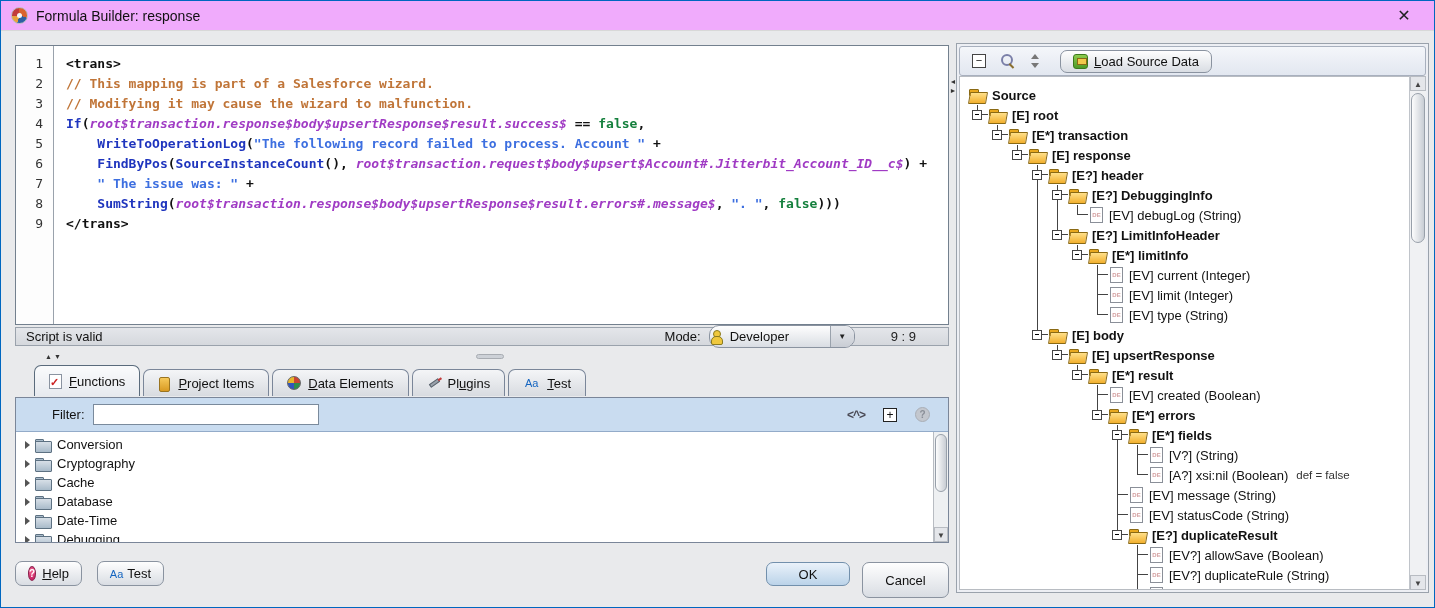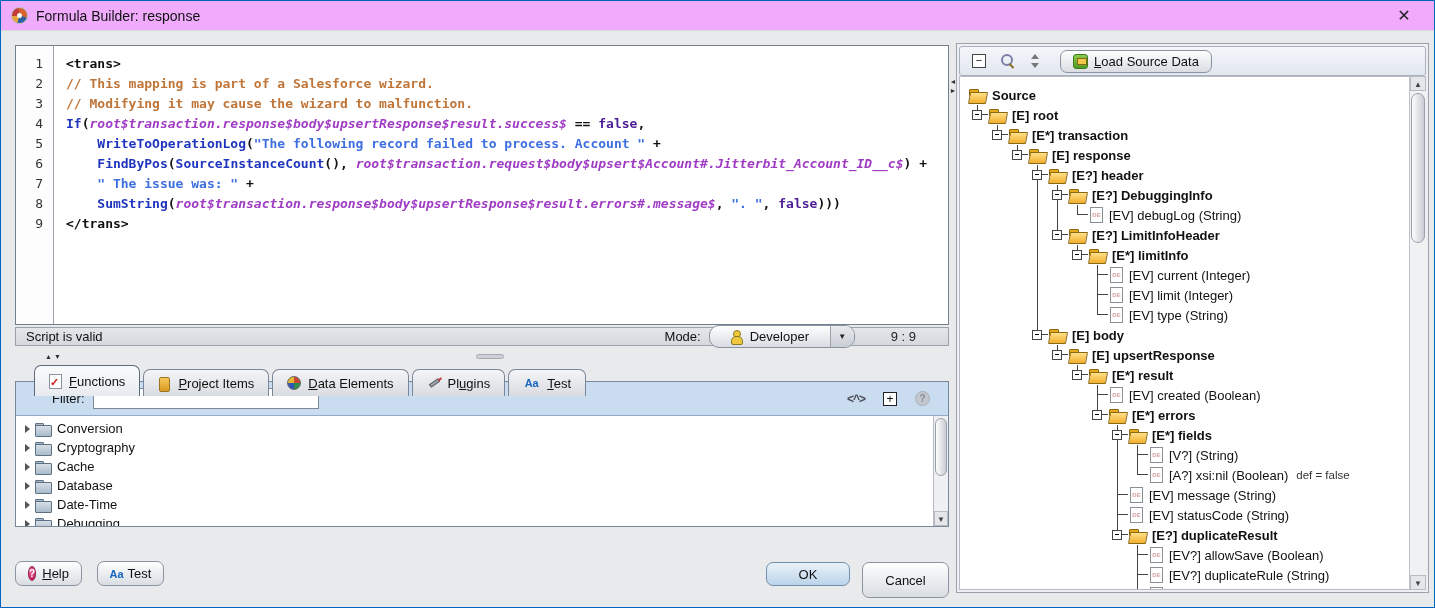--- a/index.html
+++ b/index.html
@@ -24,29 +24,29 @@
   .code-area{flex:1;padding:8px 4px 0 12px;overflow:hidden;}
   .code-line{height:20px;line-height:20px;white-space:pre;font-family:"DejaVu Sans Mono",monospace;
              font-size:13px;font-weight:bold;color:#111;}
   .seg-plain{color:#111;}
   .seg-tag{color:#111;}
   .seg-comment{color:#C07538;}
   .seg-keyword{color:#1F35BE;}
   .seg-function{color:#1F35BE;}
   .seg-string{color:#3D6FE0;}
   .seg-variable{color:#A03BC4;font-style:italic;}
-  .seg-literal{color:#4c1d95;}
+  .seg-literal{color:#15803d;}
   
   .statusbar{position:absolute;left:14px;top:326px;width:934px;height:19px;
              background:linear-gradient(#E4E6EA,#D5D8DD);border:1px solid #9AA2AC;
              display:flex;align-items:center;padding:0 10px;font-size:13px;color:#111;}
   .sb-spacer{flex:1;}
   .mode-label{margin-right:8px;}
   .mode-dd{width:146px;height:23px;border:1px solid #8A93A0;border-radius:10px;
-           background:linear-gradient(#FEFEFE,#D9DDE3);display:flex;align-items:center;padding-left:20px;}
+           background:linear-gradient(#FEFEFE,#D9DDE3);display:flex;align-items:center;padding-left:0;}
   .mode-user-icon{width:13px;height:13px;position:relative;margin-right:7px;flex:0 0 auto;}
   .mode-user-icon::before{content:"";position:absolute;left:3px;top:0;width:6px;height:6px;border-radius:50%;
            background:#EFC83E;border:1px solid #8A7A20;}
   .mode-user-icon::after{content:"";position:absolute;left:1px;top:6px;width:10px;height:7px;
            border-radius:5px 5px 2px 2px;background:#EFC83E;border:1px solid #8A7A20;}
   .mode-value{flex:1;font-size:13px;color:#111;}
   .dd-arrow{width:24px;height:21px;border-left:1px solid #9AA2AC;border-radius:0 9px 9px 0;
             background:linear-gradient(#E8EAEE,#C9CDD4);display:flex;align-items:center;justify-content:center;
             font-size:8px;color:#222;}
   .caret-pos{margin-left:36px;margin-right:22px;color:#222;}
@@ -68,23 +68,23 @@
   .functions-icon .chk{position:absolute;left:0px;top:1px;color:#CC2222;font-size:11px;font-weight:bold;font-style:normal;}
   .project-items-icon{width:13px;height:13px;}
   .project-items-icon::before{content:"";position:absolute;left:1px;top:0;width:9px;height:13px;
         background:linear-gradient(#F6C95A,#D99A22);border:1px solid #9A7420;border-radius:2px;}
   .data-elements-icon{width:14px;height:14px;border-radius:50%;border:1px solid #666;
         background:conic-gradient(#CC4433 0 25%,#2E8E4C 25% 50%,#3355BB 50% 75%,#E8B62C 75%);}
   .plugins-icon{width:14px;height:14px;}
   .plugins-icon .brush{position:absolute;left:2px;top:5px;width:11px;height:4px;background:#9AA2AC;
         border:1px solid #5A626C;transform:rotate(-35deg);font-style:normal;}
   .plugins-icon .brush::after{content:"";position:absolute;right:-4px;top:0;width:4px;height:2px;background:#C23B3B;}
-  .test-icon{font-size:11px;font-weight:bold;color:#1565C0;font-style:normal;width:17px;text-align:center;}
-  
-  .tabpanel{position:absolute;left:14px;top:380px;width:934px;height:146px;border:1px solid #7A8699;background:#FFF;z-index:2;}
+  .test-icon{font-size:11px;font-weight:normal;color:#1565C0;font-style:normal;width:17px;text-align:center;}
+  
+  .tabpanel{position:absolute;left:14px;top:396px;width:934px;height:146px;border:1px solid #7A8699;background:#FFF;z-index:2;}
   .filterrow{height:34px;background:#C9DCF0;border-bottom:1px solid #93ABC9;display:flex;align-items:center;padding:0 10px;}
   .filter-label{font-size:13px;color:#111;margin-right:8px;margin-left:26px;}
   .filter-input{width:226px;height:21px;border:1px solid #7A8A9C;background:#FFF;font-size:13px;padding:0 4px;
                 font-family:"Liberation Sans",sans-serif;}
   .fr-spacer{flex:1;}
   .insert-snippet-icon{font-size:12px;font-weight:bold;color:#4A4A55;letter-spacing:-1px;margin-right:18px;}
   .add-item-icon{width:14px;height:14px;border:1px solid #222;background:#FFF;text-align:center;line-height:12px;
                  font-size:12px;color:#111;margin-right:18px;font-style:normal;}
   .help-disabled-icon{width:15px;height:15px;border-radius:50%;background:#C3C7CE;border:1px solid #A9AEB6;
                  text-align:center;line-height:13px;font-size:10px;color:#8A8F98;font-weight:bold;margin-right:8px;}

